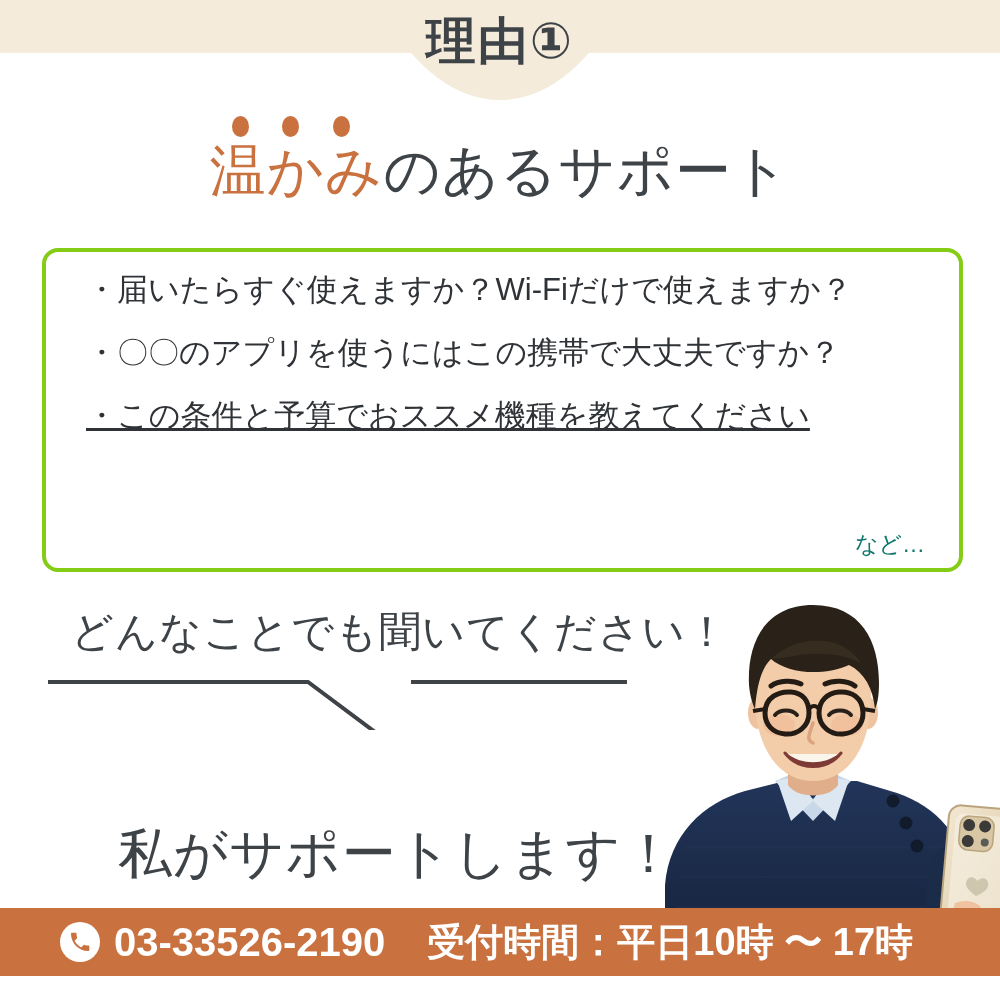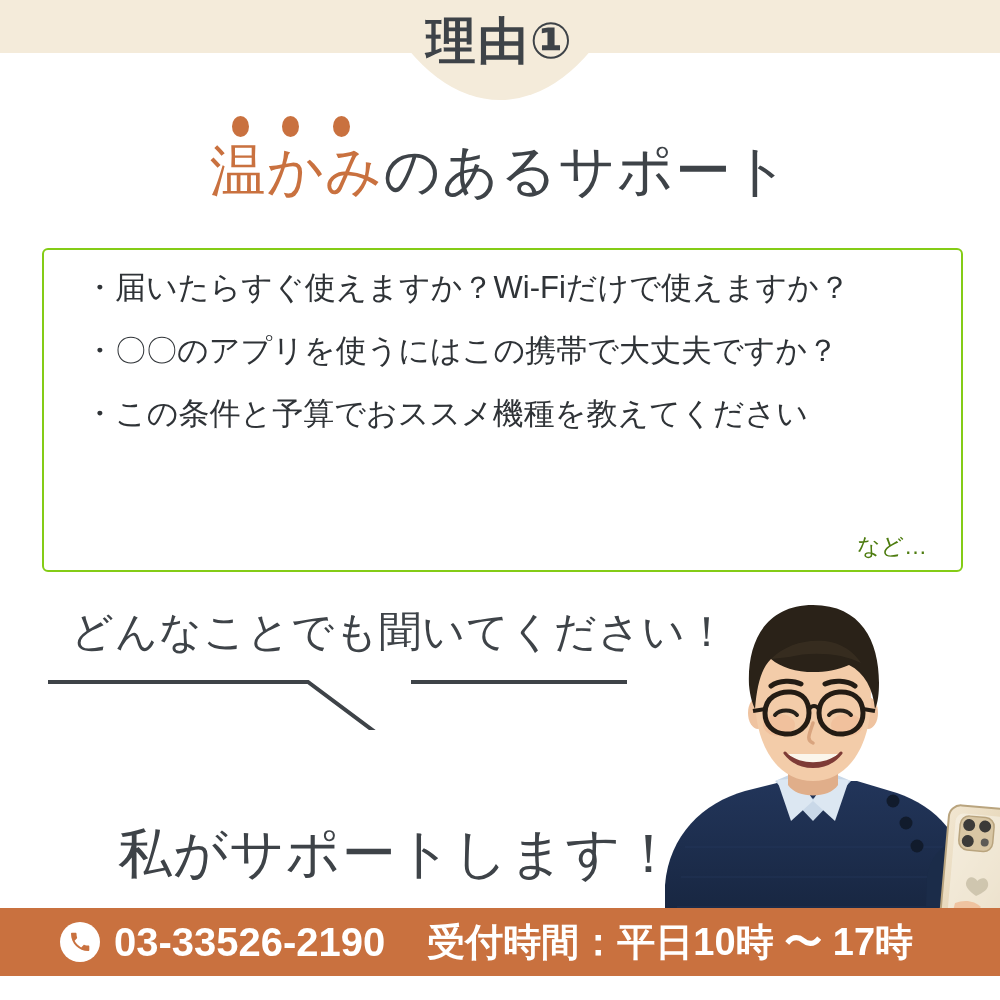--- a/index.html
+++ b/index.html
@@ -38,31 +38,31 @@
   .subtitle{
     position:absolute;left:0;top:140px;width:1000px;text-align:center;
     z-index:3;font-size:56px;font-weight:normal;color:#3E4348;
     letter-spacing:1px;line-height:1.1;white-space:nowrap;
   }
   .subtitle .hl{color:#C9713F;}
 
   
   .qbox{
     position:absolute;left:42px;top:248px;width:921px;height:324px;
-    box-sizing:border-box;border:2px solid #84cc16;border-radius:6px;
+    box-sizing:border-box;border:4px solid #84cc16;border-radius:16px;
     background:#ffffff;z-index:3;
   }
   .qlist{position:absolute;left:40px;top:22px;right:18px;}
   .qitem{
     color:#2F3337;font-size:31px;line-height:1.0;
     margin-bottom:32px;white-space:nowrap;letter-spacing:0px;
   }
-  .qitem:last-child{margin-bottom:0;}
+  .qitem:last-child{margin-bottom:0;text-decoration:underline;}
   .nado{
-    position:absolute;right:34px;bottom:8px;color:#4d7c0f;
+    position:absolute;right:34px;bottom:8px;color:#0f766e;
     font-size:23px;letter-spacing:0px;
   }
 
   
   .speech{
     position:absolute;left:55px;top:604px;z-index:4;
     color:#3E4348;font-size:42px;letter-spacing:1px;white-space:nowrap;margin-left:16px;
   }
   .speech-rule{position:absolute;left:40px;top:660px;width:630px;height:70px;z-index:4;}
 

